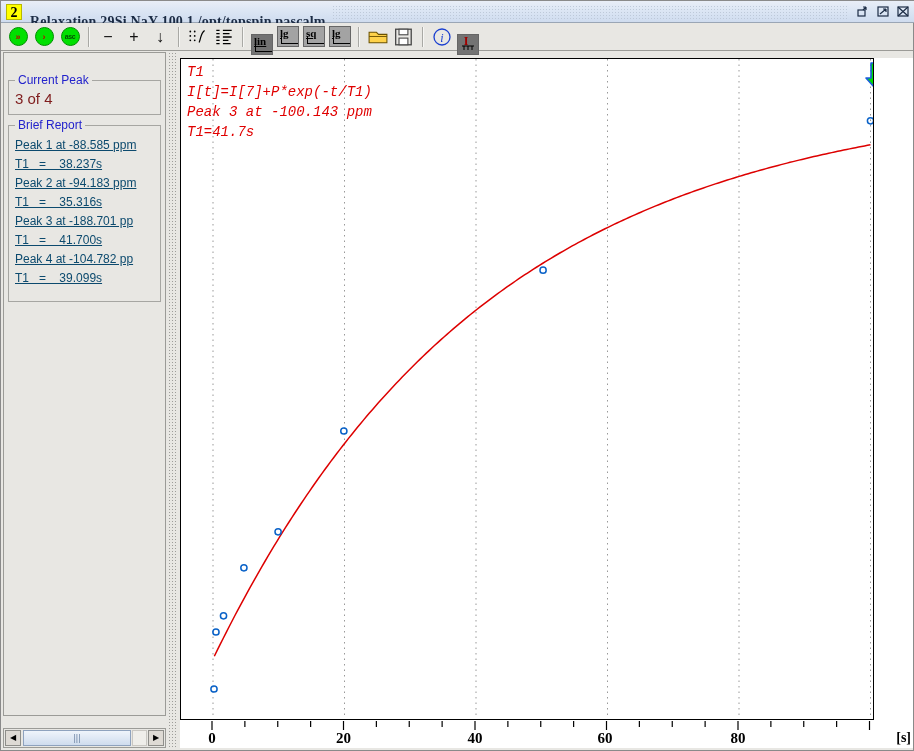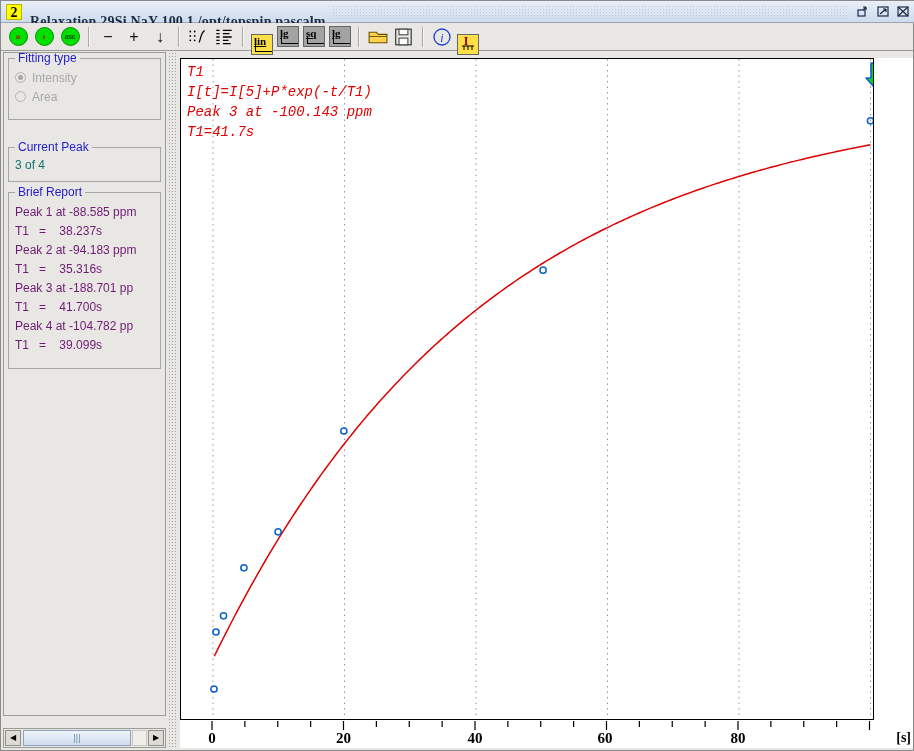--- a/index.html
+++ b/index.html
@@ -37,42 +37,42 @@
     border-right:1px solid #f6f6f4;}
   .tbtn{width:22px;height:22px;margin:0 2px;display:flex;align-items:center;
     justify-content:center;cursor:pointer;box-sizing:border-box;}
   .circ{width:17px;height:17px;border-radius:50%;background:#00e000;
     border:1px solid #009000;display:flex;align-items:center;justify-content:center;
     font-size:9px;color:#c00000;font-weight:bold;font-family:"Liberation Sans",sans-serif;}
   .circ.asc{font-size:7px;color:#005000;letter-spacing:-0.4px;}
   .glyph{font-size:16px;color:#111;line-height:1;font-family:"Liberation Sans",sans-serif;}
   .axbtn{width:24px;height:21px;border:1px solid #666;background:#a3a3a3;
     position:relative;box-sizing:border-box;cursor:pointer;}
-  .axbtn.on{background:#fde047;margin-top:16px;}
+  .axbtn.on{background:#737373;margin-top:16px;}
   .axbtn .lab{position:absolute;left:2px;top:0px;font-size:11px;font-weight:bold;
     color:#000;font-family:"Liberation Serif",serif;text-decoration:underline;}
   .axbtn .axl{position:absolute;left:3px;bottom:2px;width:16px;height:7px;
     border-left:1px solid #000;border-bottom:1px solid #000;}
   .iconbox{width:22px;height:20px;position:relative;cursor:pointer;}
 
   
   #left-panel{position:absolute;left:2px;top:51px;width:163px;height:664px;
     background:#e8e7e3;border:1px solid #9b9b97;box-sizing:border-box;overflow:hidden;}
   .group{margin:5px 4px 0 4px;border:1px solid #a6a6a2;position:relative;
     box-sizing:border-box;padding:9px 6px 6px 6px;}
   .group-title{position:absolute;top:-8px;left:6px;background:#e8e7e3;
     padding:0 3px;color:#2222cc;font-size:12px;font-family:"Liberation Sans",sans-serif;}
   .radio-row{display:flex;align-items:center;height:19px;color:#a8a8a4;font-size:12px;}
   .radio{width:11px;height:11px;border-radius:50%;border:1px solid #b4b4b0;
     margin-right:6px;position:relative;box-sizing:border-box;background:#e8e7e3;}
   .radio.sel::after{content:"";position:absolute;left:2px;top:2px;width:5px;height:5px;
     border-radius:50%;background:#a8a8a4;}
-  .plain{font-size:12px;color:#0f766e;line-height:17px;}
-  .report-line{font-size:12px;color:#701a75;line-height:19px;white-space:pre;
-    font-family:"Liberation Sans",sans-serif;}
+  .plain{font-size:15px;color:#7f1d1d;line-height:17px;}
+  .report-line{font-size:12px;color:#0c4a6e;line-height:19px;white-space:pre;
+    font-family:"Liberation Sans",sans-serif;text-decoration:underline;}
   #left-scroll{position:absolute;left:2px;top:727px;width:163px;height:20px;
     background:#e8e7e3;border:1px solid #9b9b97;box-sizing:border-box;display:flex;
     align-items:center;}
   .sb-arrow{width:16px;height:16px;margin:0 1px;background:#dedad4;
     border:1px solid #8e8e8a;display:flex;align-items:center;justify-content:center;
     box-sizing:border-box;cursor:pointer;}
   .sb-arrow span{font-size:8px;color:#000;line-height:1;}
   #sb-thumb{height:16px;width:108px;margin:0 1px;
     background:linear-gradient(to bottom,#eff4fb,#cfdcee);
     border:1px solid #8ea2be;box-sizing:border-box;display:flex;align-items:center;
@@ -220,31 +220,20 @@
         <svg width="20" height="19" viewBox="0 0 20 19">
             <text x="8" y="10" text-anchor="middle" font-size="12" font-weight="bold" font-family="Liberation Serif, serif" fill="#a00000">I</text>
             <path d="M4 11 h12 M6 11 v4 M10 11 v4 M14 11 v4" stroke="#000" stroke-width="1"></path>
           </svg>
       </div>
     </div>
   </div>
 
   <div id="left-panel">
 
-    <div class="group" style="height:62px">
-      <div class="group-title">Fitting type</div>
-      <div class="radio-row">
-        <span class="radio sel"></span>
-        <span>Intensity</span>
-      </div>
-      <div class="radio-row">
-        <span class="radio"></span>
-        <span>Area</span>
-      </div>
-    </div>
 
     <div class="group" style="height:35px;margin-top:27px">
       <div class="group-title">Current Peak</div>
       <div class="plain">3 of 4</div>
     </div>
 
     <div class="group" style="height:177px;margin-top:10px;padding-top:10px;">
       <div class="group-title">Brief Report</div>
       <div class="report-line">Peak 1 at -88.585 ppm</div>
       <div class="report-line">T1   =    38.237s</div>
@@ -295,21 +284,21 @@
             <circle cx="362.07" cy="211.20" r="3.1" fill="none" stroke="#0a62c8" stroke-width="1.5"></circle>
             <circle cx="689.50" cy="61.80" r="3.1" fill="none" stroke="#0a62c8" stroke-width="1.5"></circle>
           </g>
       </svg>
 
       <svg style="position:absolute;left:684px;top:2px" width="22" height="30" viewBox="0 0 22 30">
         <path d="M6 2 h10 v15 h5 l-10 11 l-10 -11 h5 z" fill="#00e000" stroke="#1a5edb" stroke-width="1.6" stroke-linejoin="round"></path>
       </svg>
 
       <div class="annot" style="top:5px">T1</div>
-      <div class="annot" style="top:25px">I[t]=I[5]+P*exp(-t/T1)</div>
+      <div class="annot" style="top:25px">I[t]=I[7]+P*exp(-t/T1)</div>
       <div class="annot" style="top:45px">Peak 3 at -100.143 ppm</div>
       <div class="annot" style="top:65px">T1=41.7s</div>
     </div>
 
     <div id="xaxis">
       <svg width="733" height="12" viewBox="0 0 733 12" style="position:absolute;left:0;top:0">
         <g id="ticks" stroke="#000" stroke-width="1.2">
             <line x1="32" x2="32" y1="0" y2="9"></line>
             <line x1="64.875" x2="64.875" y1="0" y2="6"></line>
             <line x1="97.75" x2="97.75" y1="0" y2="6"></line>

